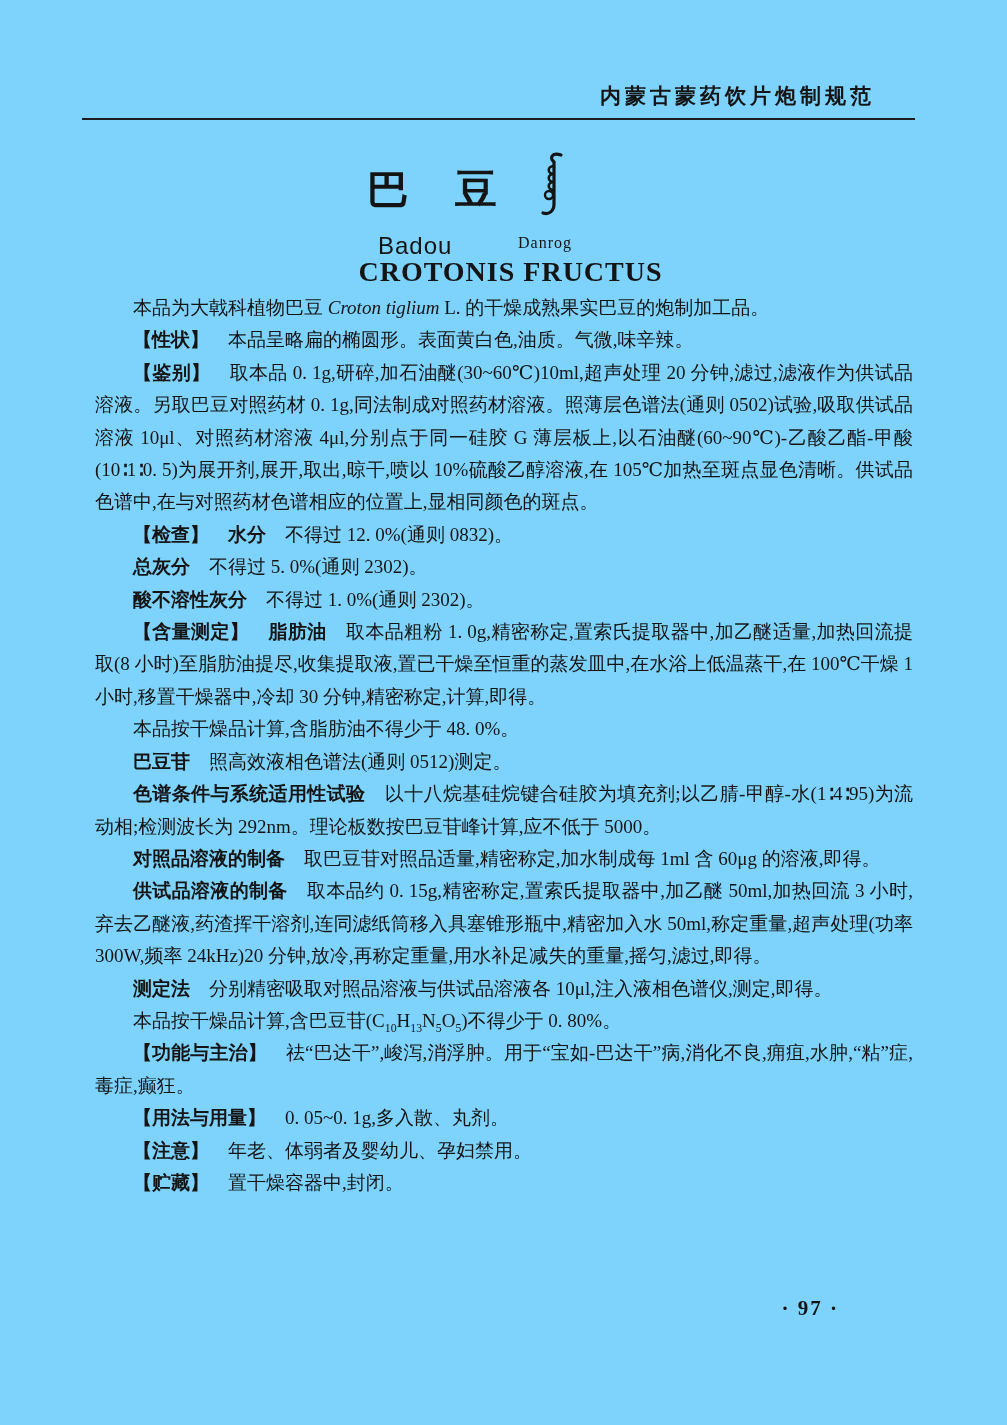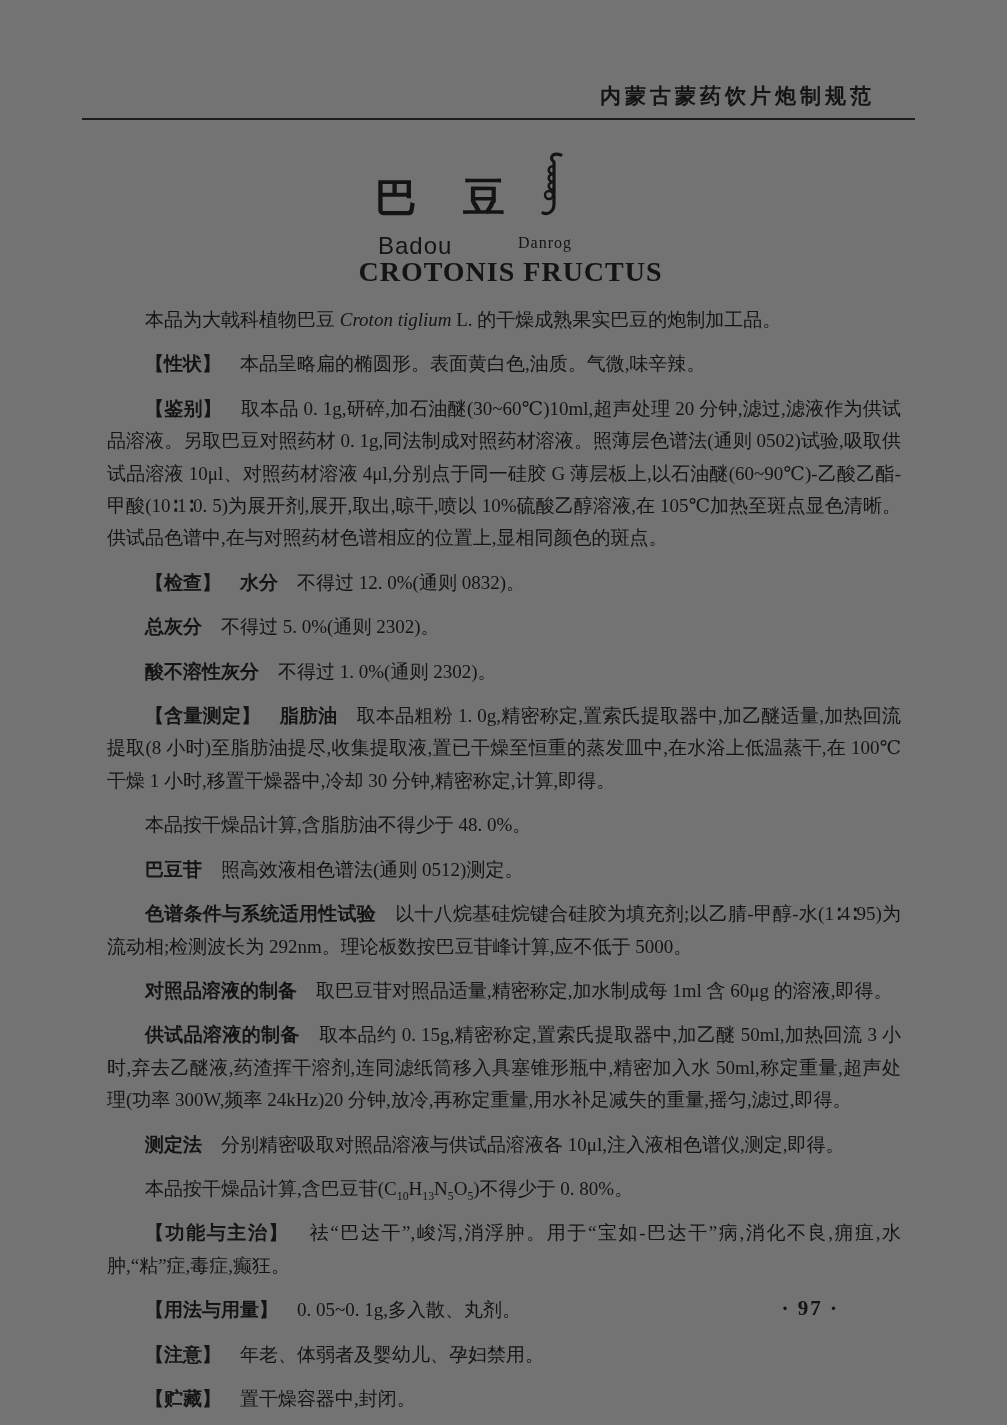--- a/index.html
+++ b/index.html
@@ -1,39 +1,39 @@
 <!DOCTYPE html>
 <html><head>
 <meta charset="utf-8">
 <style>
   html,body { margin:0; padding:0; background:#e8e8e6; }
   .page {
     position:relative;
     width:1007px; height:1425px;
     margin:0 auto;
-    background:#737373;
+    background:#7dd3fc;
     color:#141414;
     font-family:"Liberation Serif","DejaVu Serif",serif;
     overflow:hidden;
   }
   
   .running-title {
     position:absolute; top:82px; right:132px;
     font-size:21px; letter-spacing:4px;
     font-family:"Liberation Serif","DejaVu Serif",serif;
     font-weight:600;
   }
   .header-rule {
     position:absolute; top:118px; left:82px; width:833px;
     border-top:2.5px solid #1c1c1c;
   }
   
   .title-cn {
     position:absolute; top:158px; left:363px;
-    margin:12px; font-size:42px; font-weight:700; letter-spacing:2px;
+    margin:4px; font-size:42px; font-weight:700; letter-spacing:2px;
   }
   .mongolian {
     position:absolute; top:150px; left:536px; width:34px; height:70px;
   }
   .pinyin {
     position:absolute; top:232px; left:378px;
     font-size:24px; font-family:"Liberation Sans","DejaVu Sans",sans-serif;
     letter-spacing:1px;
   }
   .mong-latin {
@@ -44,21 +44,21 @@
     position:absolute; top:252px; left:3px; width:100%;
     margin:4px; text-align:center;
     font-size:28px; font-weight:700; letter-spacing:1px;
   }
   
   .body {
     position:absolute; top:292px; left:95px; width:818px;
     font-size:19px; line-height:32.4px;
     text-align:justify;
   }
-  .body p { margin:12px; text-indent:2em; }
+  .body p { margin:0; text-indent:2em; }
   .seg-b { font-family:"Liberation Sans","DejaVu Sans",sans-serif; font-weight:700; }
   .seg-i { font-style:italic; }
   .body sub { font-size:62%; line-height:0; }
   
   .page-number {
     position:absolute; top:1296px; right:168px;
     font-size:21px; font-weight:700; letter-spacing:2px;
   }
 </style>
 </head>

